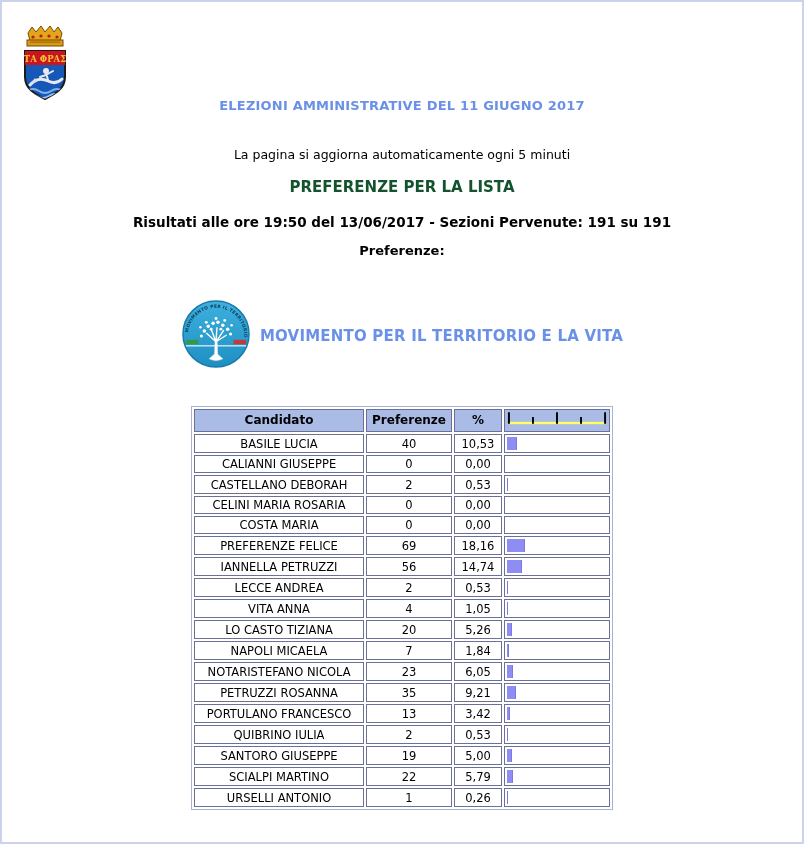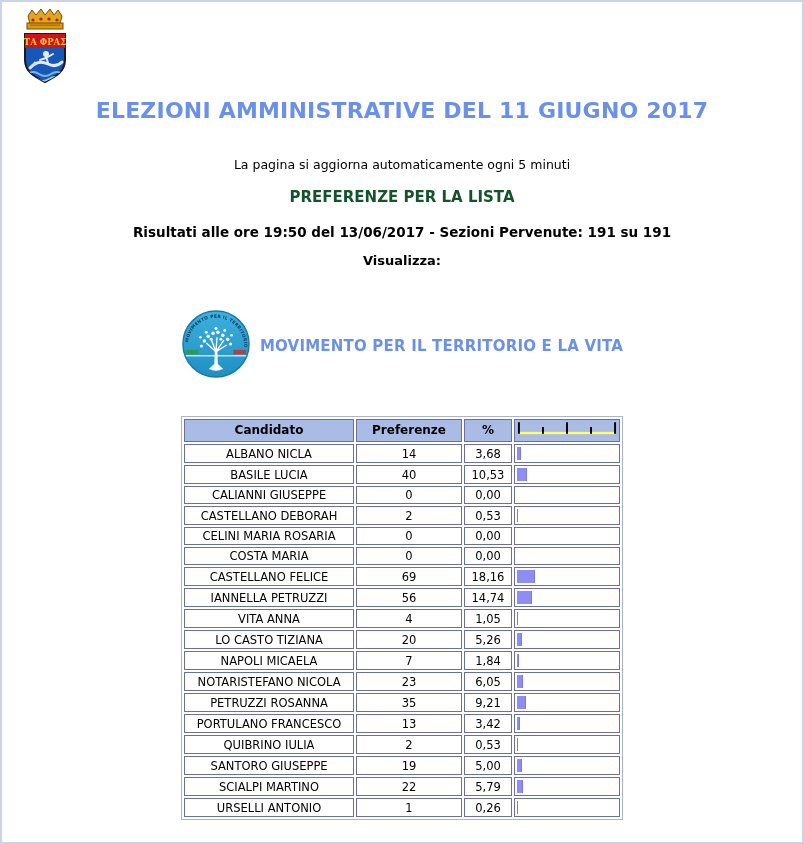--- a/index.html
+++ b/index.html
@@ -7,25 +7,25 @@
   body {
     font-family:"DejaVu Sans","Liberation Sans",sans-serif;
     width:804px; height:844px; overflow:hidden;
   }
   .frame {
     width:804px; height:844px;
     border:2px solid #cdd2ec;
     background:#ffffff;
     position:relative;
   }
-  .crest { position:absolute; left:16px; top:4px; }
+  .crest { position:absolute; left:16px; top:21px; }
   .content { text-align:center; }
   .title {
     margin-top:96px;
-    font-size:22px; font-weight:bold; color:#6a90e8; letter-spacing:0.2px;
+    font-size:13px; font-weight:bold; color:#6a90e8; letter-spacing:0.2px;
   }
   .note { margin-top:34px; font-size:12.5px; color:#000; }
   .subtitle { margin-top:16px; font-size:15px; font-weight:bold; color:#14532d; }
   .results { margin-top:18px; font-size:13.5px; font-weight:bold; color:#000; }
   .viz-row {
     margin-top:13px; display:flex; align-items:center; justify-content:center; gap:7px;
   }
   .viz-label { font-size:13px; font-weight:bold; color:#000; }
   .select {
     width:150px; height:22px;
@@ -48,21 +48,21 @@
     margin:33px auto 0 auto;
     border-collapse:separate; border-spacing:2px;
     border:1px solid #aab2d2; background:#fff;
   }
   .results-table th, .results-table td {
     border:1px solid #6a7096;
     font-size:11.5px; line-height:14px; padding:1px 3px;
     text-align:center; color:#000; background:#fff;
   }
   .results-table th {
-    background:#aabbe6; font-size:12px; font-weight:bold; line-height:15px; padding:1px 15px;
+    background:#aabbe6; font-size:12px; font-weight:bold; line-height:15px; padding:1px 5px;
   }
   .col-name { width:170px; }
   .col-pref { width:70px; }
   .col-pct  { width:48px; }
   .col-bar  { width:106px; }
   td.bar-cell { text-align:left; padding:2px 2px; }
   .bar { height:13px; background:#8d8df4; border-right:1px solid #7a7ae0; }
   th.ruler-cell { padding:1px 2px; }
 </style>
 </head>
@@ -105,21 +105,21 @@
     </svg>
   </div>
 
   <div class="content">
     <div class="title">ELEZIONI AMMINISTRATIVE DEL 11 GIUGNO 2017</div>
     <div class="note">La pagina si aggiorna automaticamente ogni 5 minuti</div>
     <div class="subtitle">PREFERENZE PER LA LISTA</div>
     <div class="results">Risultati alle ore 19:50 del 13/06/2017 - Sezioni Pervenute: 191 su 191</div>
 
     <div class="viz-row">
-      <span class="viz-label">Visualizza:</span>
+      <span class="viz-label">Preferenze:</span>
     </div>
 
     <div class="list-row">
       <span>
         <svg width="70" height="70" viewBox="0 0 72 72">
           <defs>
             <linearGradient id="lg" x1="0" y1="0" x2="0" y2="1">
               <stop offset="0" stop-color="#3db0de"></stop>
                 <stop offset="1" stop-color="#1f8fc2"></stop>
             </linearGradient>
@@ -173,28 +173,20 @@
               <rect x="1" y="1" width="2" height="12" fill="#000"></rect>
               <rect x="26" y="6" width="2" height="7" fill="#000"></rect>
               <rect x="51" y="1" width="2" height="12" fill="#000"></rect>
               <rect x="76" y="6" width="2" height="7" fill="#000"></rect>
               <rect x="101" y="1" width="2" height="12" fill="#000"></rect>
             </svg>
           </th>
         </tr>
       </thead>
       <tbody>
-  <tr>
-    <td class="col-name">ALBANO NICLA</td>
-    <td class="col-pref">14</td>
-    <td class="col-pct">3,68</td>
-    <td class="col-bar bar-cell">
-      <div class="bar" style="width: 3.68px;"></div>
-    </td>
-  </tr>
 
   <tr>
     <td class="col-name">BASILE LUCIA</td>
     <td class="col-pref">40</td>
     <td class="col-pct">10,53</td>
     <td class="col-bar bar-cell">
       <div class="bar" style="width: 10.53px;"></div>
     </td>
   </tr>
 
@@ -228,37 +220,45 @@
   <tr>
     <td class="col-name">COSTA MARIA</td>
     <td class="col-pref">0</td>
     <td class="col-pct">0,00</td>
     <td class="col-bar bar-cell">
       
     </td>
   </tr>
 
   <tr>
-    <td class="col-name">CASTELLANO FELICE</td>
+    <td class="col-name">PREFERENZE FELICE</td>
     <td class="col-pref">69</td>
     <td class="col-pct">18,16</td>
     <td class="col-bar bar-cell">
       <div class="bar" style="width: 18.16px;"></div>
     </td>
   </tr>
 
   <tr>
     <td class="col-name">IANNELLA PETRUZZI</td>
     <td class="col-pref">56</td>
     <td class="col-pct">14,74</td>
     <td class="col-bar bar-cell">
       <div class="bar" style="width: 14.74px;"></div>
     </td>
   </tr>
 
+  <tr>
+    <td class="col-name">LECCE ANDREA</td>
+    <td class="col-pref">2</td>
+    <td class="col-pct">0,53</td>
+    <td class="col-bar bar-cell">
+      <div class="bar" style="width: 0.53px;"></div>
+    </td>
+  </tr>
 
   <tr>
     <td class="col-name">VITA ANNA</td>
     <td class="col-pref">4</td>
     <td class="col-pct">1,05</td>
     <td class="col-bar bar-cell">
       <div class="bar" style="width: 1.05px;"></div>
     </td>
   </tr>
 

